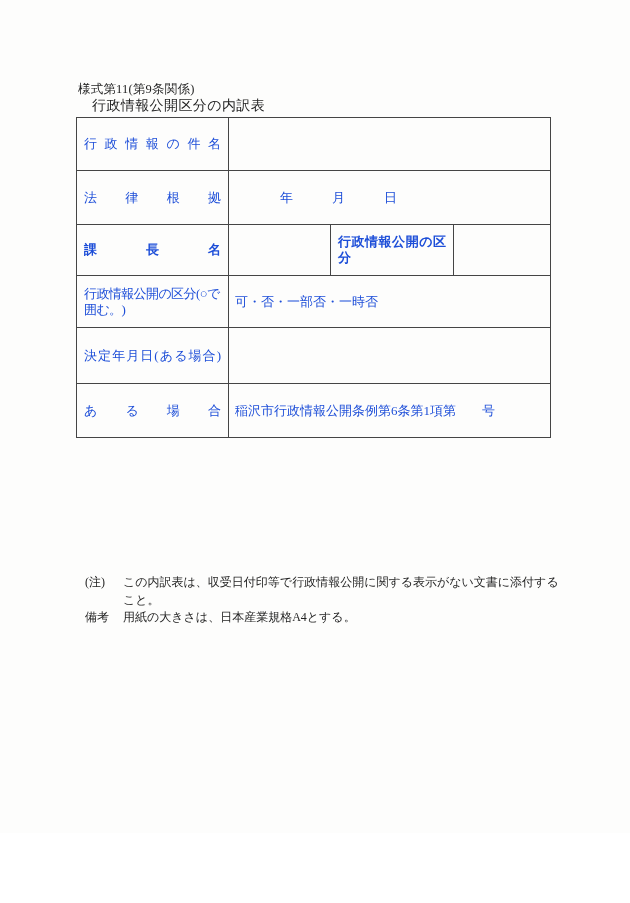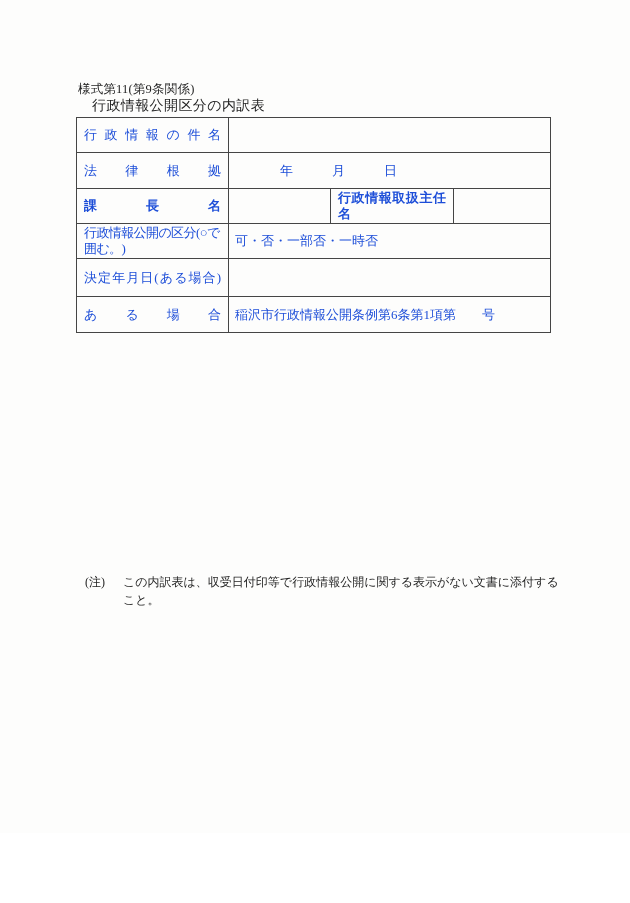--- a/index.html
+++ b/index.html
@@ -54,21 +54,21 @@
     vertical-align: middle;
     padding: 1px 7px;
     overflow: hidden;
   }
   .just {
     text-align: justify;
     text-align-last: justify;
   }
   .pre { white-space: pre-line; margin-top: 36px; }
   .tight { letter-spacing: -0.6px; }
-  .val { padding: 1px 6px; }
+  .val { padding: 10px 6px; }
   .val-date { padding-left: 51px; }
   tr.r1 td { height: 32px; }
   tr.r2 td { height: 33px; }
   tr.r3 td { height: 30px; font-weight: bold; }
   tr.r4 td { height: 31px; }
   tr.r5 td { height: 77px; }
   tr.r6 td { height: 35px; }
   tr.r7 td { height: 33px; }
   tr.r8 td { height: 173px; }
   .notes {
@@ -104,21 +104,21 @@
         <td class="just">行政情報の件名</td>
         <td class="val" colspan="3"></td>
       </tr>
       <tr class="r2">
         <td class="just">法律根拠</td>
         <td class="val val-date" colspan="3">年　　　月　　　日</td>
       </tr>
       <tr class="r3">
         <td class="just">課長名</td>
         <td class="val"></td>
-        <td class="just">行政情報取扱主任名</td>
+        <td class="just">行政情報公開の区分</td>
         <td class="val"></td>
       </tr>
       <tr class="r4">
         <td class="pre tight">行政情報公開の区分(○で
 囲む。)</td>
         <td class="val" colspan="3">可・否・一部否・一時否</td>
       </tr>
       <tr class="r6">
         <td class="just">決定年月日(ある場合)</td>
         <td class="val" colspan="3"></td>
@@ -129,15 +129,19 @@
       </tr>
     </tbody>
   </table>
 
   <div class="notes">
     <div class="note">
       <span class="note-label">(注)</span>
       <span class="note-body">この内訳表は、収受日付印等で行政情報公開に関する表示がない文書に添付する
 こと。</span>
     </div>
+    <div class="note">
+      <span class="note-label">備考</span>
+      <span class="note-body">用紙の大きさは、日本産業規格A4とする。</span>
+    </div>
   </div>
 
 </div>
 
 </body></html>

